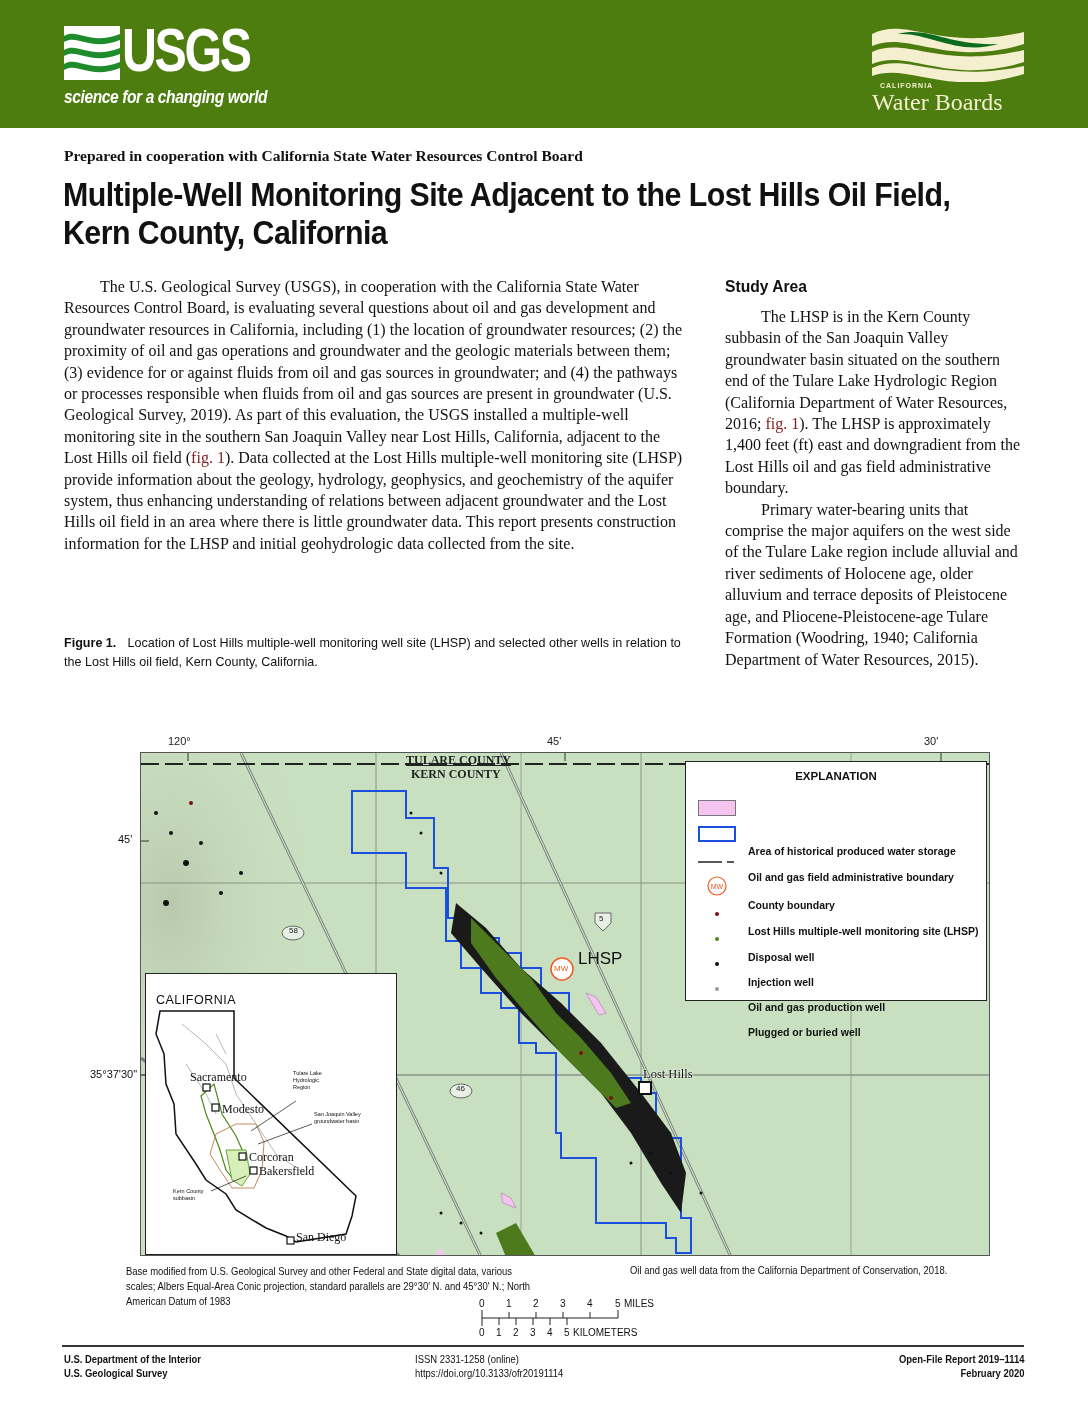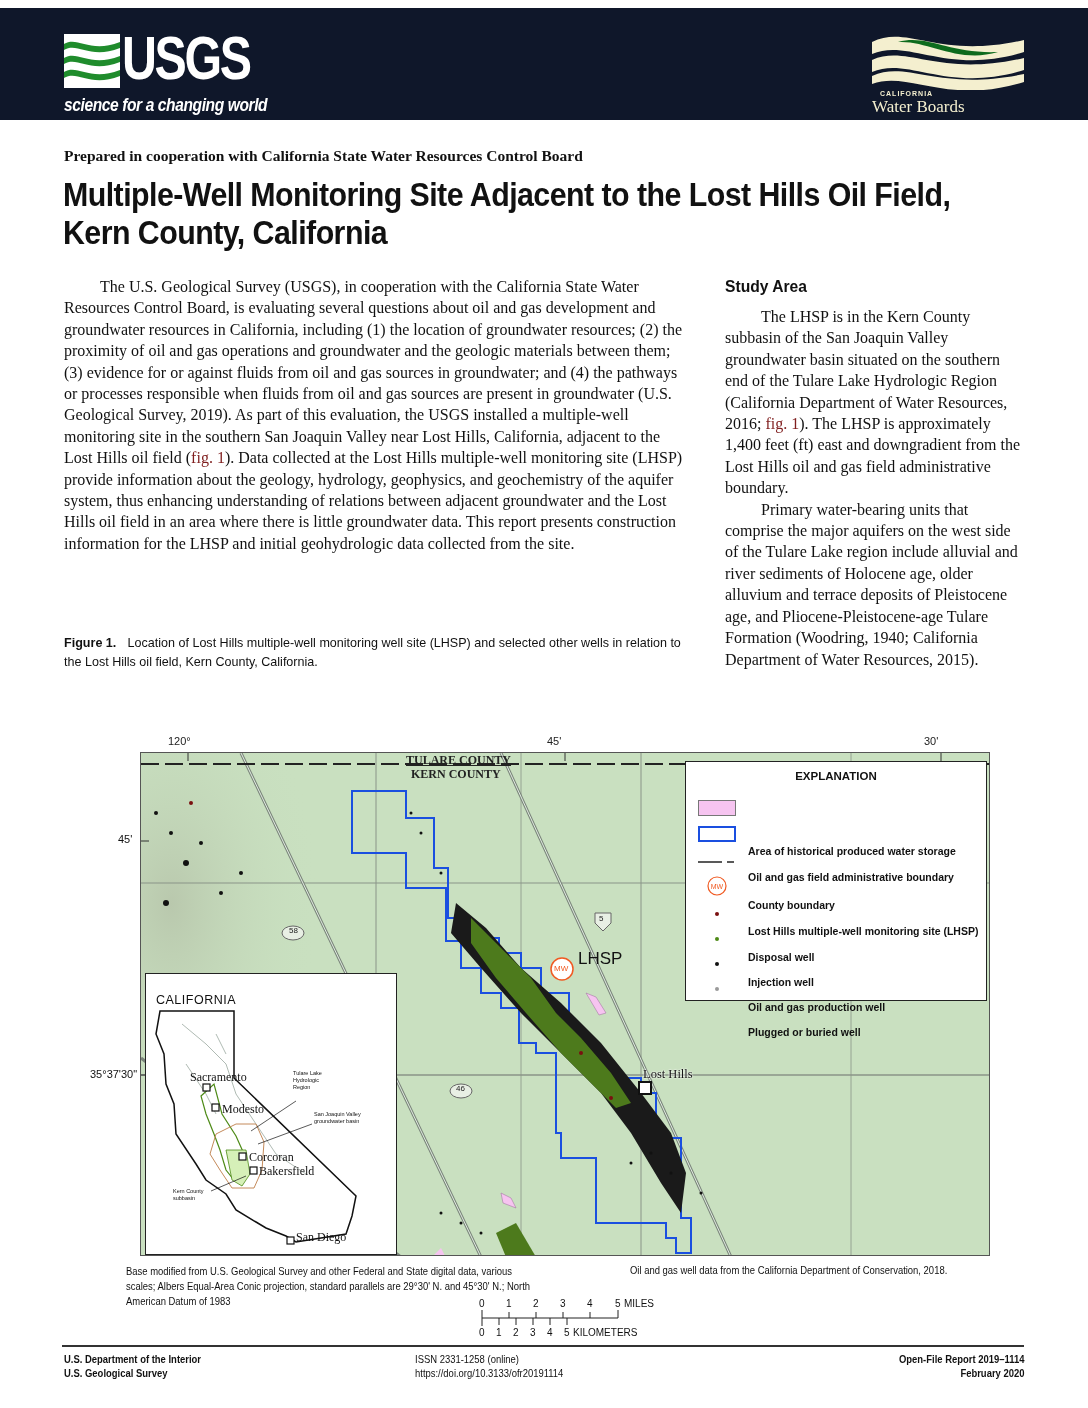--- a/index.html
+++ b/index.html
@@ -1,25 +1,25 @@
 <!DOCTYPE html>
 <html><head>
 <meta charset="utf-8">
 <style>
   * { box-sizing: border-box; margin: 0; padding: 0; }
   body { width: 1088px; height: 1408px; background: #ffffff; position: relative; overflow: hidden; font-family: "Liberation Serif", serif; color: #111; }
-  .header { position: absolute; left: 0; top: 8px; width: 1088px; height: 112px; background: #0f172a; }
+  .header { position: absolute; left: 0; top: 0; width: 1088px; height: 128px; background: #4d7c0f; }
   .usgs-logo { position: absolute; left: 62px; top: 22px; width: 240px; height: 90px; }
   .usgs-mark { position: absolute; left: 0; top: 0; width: 60px; height: 60px; }
   .usgs-word { position: absolute; left: 60px; top: -8px; font-family: "Liberation Sans", sans-serif; font-weight: bold; font-size: 62px; color: #fff; letter-spacing: -3px; transform: scaleX(0.78); transform-origin: left top; }
   .usgs-tag { position: absolute; left: 2px; top: 64px; font-family: "Liberation Sans", sans-serif; font-weight: bold; font-style: italic; font-size: 19px; color: #fff; letter-spacing: -0.5px; transform: scaleX(0.82); transform-origin: left top; white-space: nowrap; }
   .wb-logo { position: absolute; left: 868px; top: 22px; width: 165px; height: 96px; }
   .wb-waves { position: absolute; left: 0; top: 0; width: 160px; height: 60px; }
   .wb-ca { position: absolute; left: 12px; top: 60px; font-family: "Liberation Sans", sans-serif; font-weight: bold; font-size: 7px; color: #f4efcf; letter-spacing: 1px; }
-  .wb-name { position: absolute; left: 4px; top: 67px; font-family: "Liberation Serif", serif; font-size: 17px; color: #f4efcf; white-space: nowrap; }
+  .wb-name { position: absolute; left: 4px; top: 67px; font-family: "Liberation Serif", serif; font-size: 24px; color: #f4efcf; white-space: nowrap; }
 
   .coop { position: absolute; left: 64px; top: 147px; font-weight: bold; font-size: 15.5px; }
   .title { position: absolute; left: 63px; top: 176px; width: 960px; font-family: "Liberation Sans", sans-serif; font-weight: bold; font-size: 33px; line-height: 38px; letter-spacing: -0.6px; transform: scaleX(0.92); transform-origin: left top; width: 1040px; }
 
   .body-left { position: absolute; left: 64px; top: 276px; width: 628px; font-size: 16px; line-height: 21.4px; text-align: left; }
   .indent { text-indent: 36px; }
   .link { color: #7f1d1d; }
 
   .study-head { position: absolute; left: 725px; top: 277px; font-family: "Liberation Sans", sans-serif; font-weight: bold; font-size: 17px; transform: scaleX(0.92); transform-origin: left top; }
   .body-right { position: absolute; left: 725px; top: 306px; width: 300px; font-size: 16px; line-height: 21.4px; }

